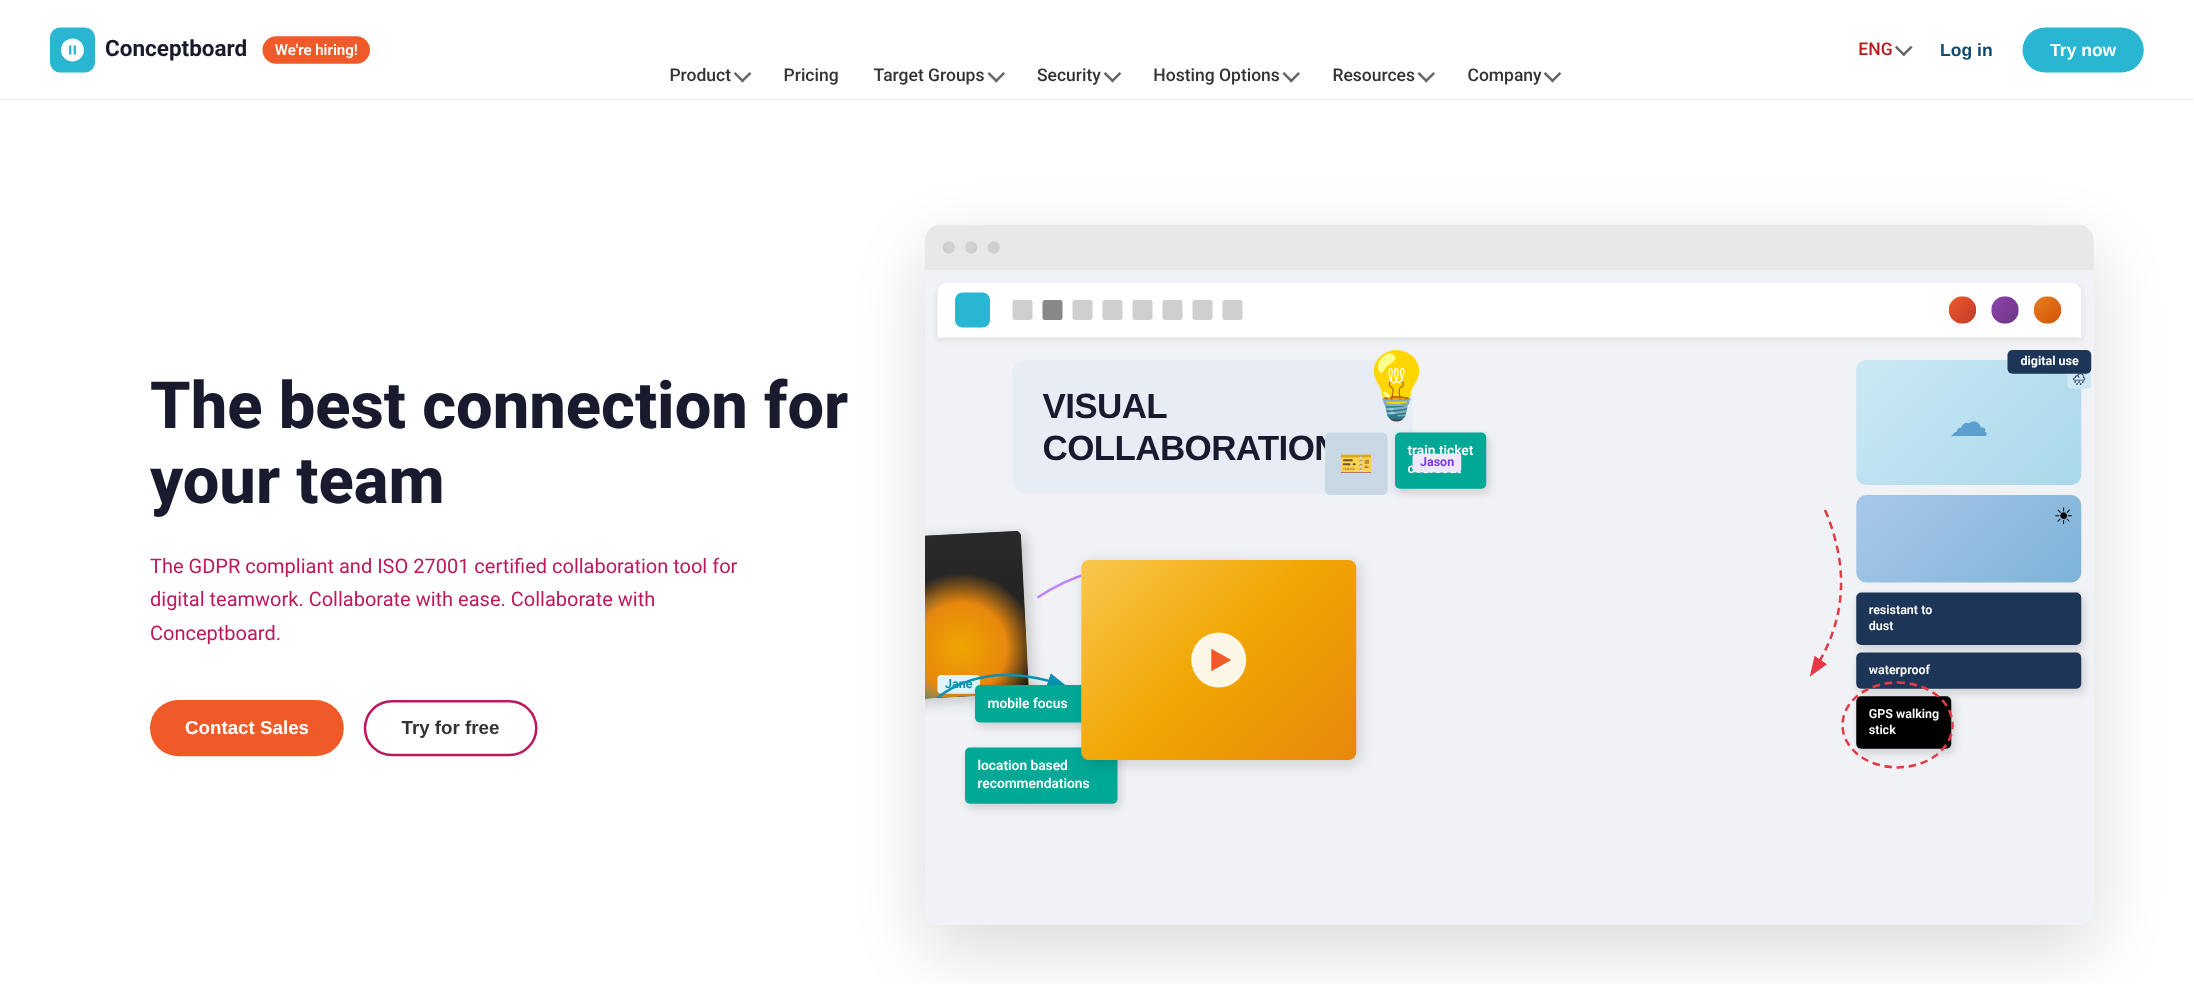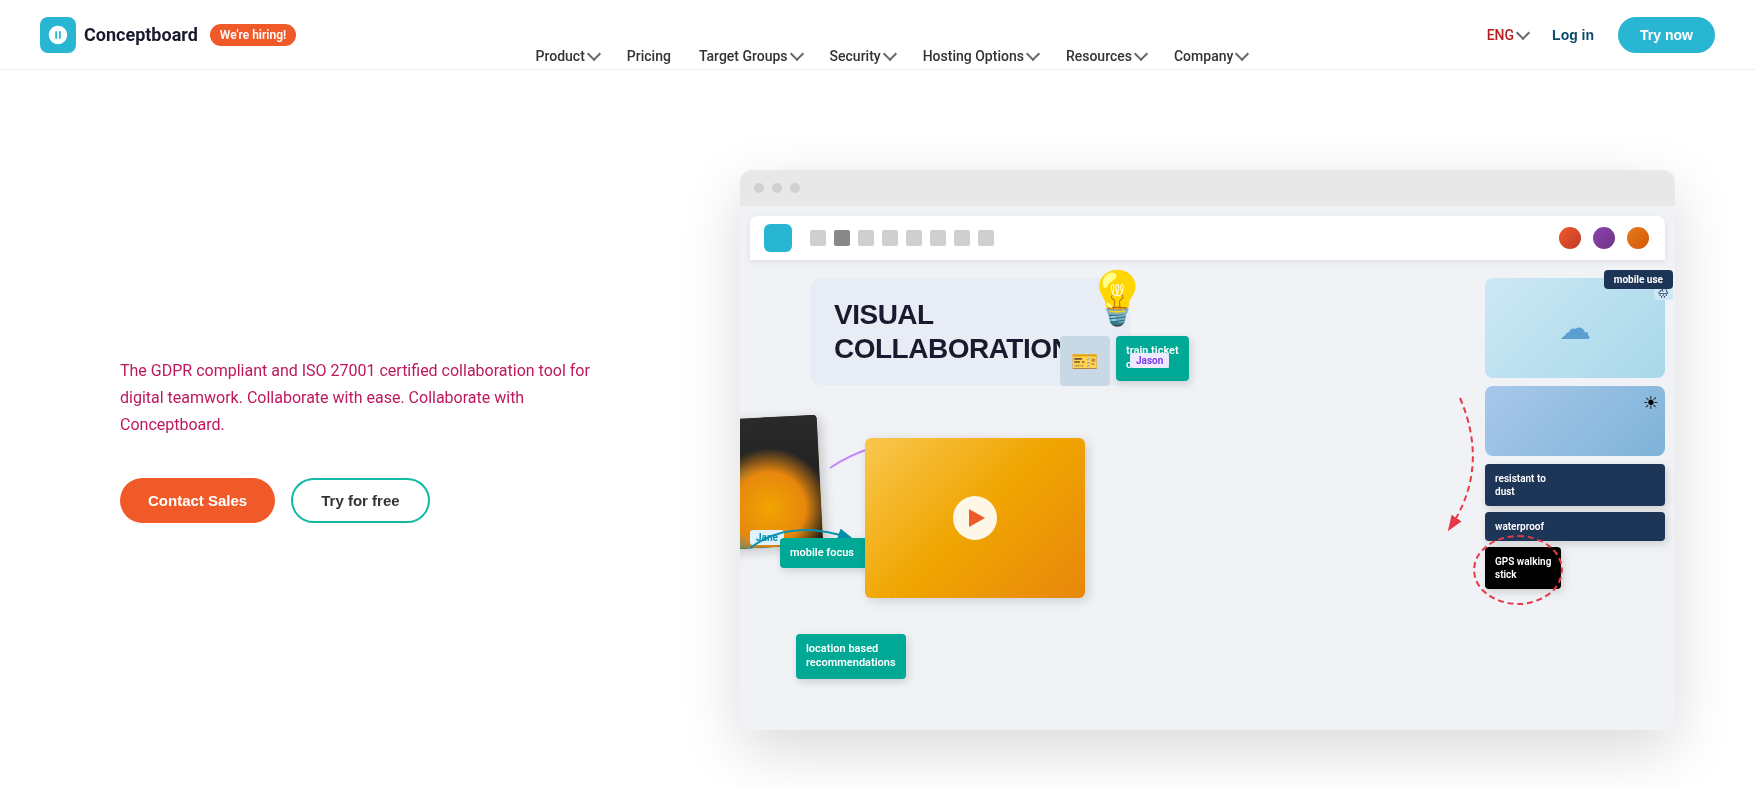--- a/index.html
+++ b/index.html
@@ -4,21 +4,21 @@
   <style>
     * { margin: 0; padding: 0; box-sizing: border-box; }
     body { font-family: -apple-system, BlinkMacSystemFont, 'Segoe UI', Roboto, sans-serif; background: #fff; overflow-x: hidden; }
 
     
     header {
       display: flex;
       align-items: center;
       justify-content: space-between;
       padding: 0 40px;
-      height: 70px;
+      height: 80px;
       border-bottom: 1px solid #eee;
       background: #fff;
       position: relative;
       z-index: 10;
     }
     .header-left {
       display: flex;
       align-items: center;
       gap: 12px;
     }
@@ -155,21 +155,21 @@
       border: none;
       border-radius: 30px;
       padding: 14px 28px;
       font-size: 15px;
       font-weight: 600;
       cursor: pointer;
     }
     .btn-try-free {
       background: #fff;
       color: #333;
-      border: 2px solid #14b8a6;
+      border: 2px solid #be185d;
       border-radius: 30px;
       padding: 12px 28px;
       font-size: 15px;
       font-weight: 600;
       cursor: pointer;
     }
 
     
     .hero-visual {
       flex: 1;
@@ -426,20 +426,21 @@
       <span>ENG</span>
       <span class="chevron"></span>
     </div>
     <button class="btn-login">Log in</button>
     <button class="btn-try-now">Try now</button>
   </div>
 </header>
 
 <section class="hero">
   <div class="hero-content">
+    <h1 class="hero-title">The best connection for your team</h1>
     <p class="hero-desc">The GDPR compliant and ISO 27001 certified collaboration tool for digital teamwork. Collaborate with ease. Collaborate with Conceptboard.</p>
     <div class="hero-buttons">
       <button class="btn-contact">Contact Sales</button>
       <button class="btn-try-free">Try for free</button>
     </div>
   </div>
 
   <div class="hero-visual">
     <div class="mockup-browser">
 
@@ -511,36 +512,36 @@
             <path d="M 0 40 Q 40 10 100 30" stroke="#0891b2" stroke-width="2" fill="none" marker-end="url(#arrowhead-blue)"></path>
             <defs>
               <marker id="arrowhead-blue" markerWidth="8" markerHeight="8" refX="6" refY="3" orient="auto">
                 <path d="M0,0 L0,6 L8,3 z" fill="#0891b2"></path>
               </marker>
             </defs>
           </svg>
 
           <div class="sticky teal" style="top:270px;left:30px;width:95px;">mobile focus</div>
 
-          <div class="sticky teal" style="top:320px;left:46px;width:110px;margin-top:46px;">location based<br>recommendations</div>
+          <div class="sticky teal" style="top:320px;left:22px;width:122px;">location based<br>recommendations</div>
 
           <div style="position:absolute;top:310px;left:130px;font-size:18px;">📍</div>
 
           <div class="video-card">
             <div class="play-btn">
               <div class="play-triangle"></div>
             </div>
           </div>
 
           <div class="right-panel">
 
             <div class="cloud-card">
               <div class="cloud-icon">☁</div>
               <div style="position:absolute;top:8px;right:-8px;font-size:9px;font-weight:700;color:#1d3557;background:#d0e8f5;padding:2px 4px;border-radius:3px;">🌧</div>
-              <div class="hybrid-badge">mobile use</div>
+              <div class="hybrid-badge">digital use</div>
             </div>
 
             <div style="background:linear-gradient(135deg,#a8c8ea 0%,#7eb3d8 100%);border-radius:8px;height:70px;margin-bottom:8px;position:relative;">
               <div style="position:absolute;right:6px;top:6px;font-size:18px;">☀</div>
             </div>
 
             <div class="sticky dark-blue" style="position:static;margin-bottom:6px;font-size:10px;">resistant to<br>dust</div>
 
             <div class="sticky dark-blue" style="position:static;margin-bottom:6px;font-size:10px;">waterproof</div>
 

